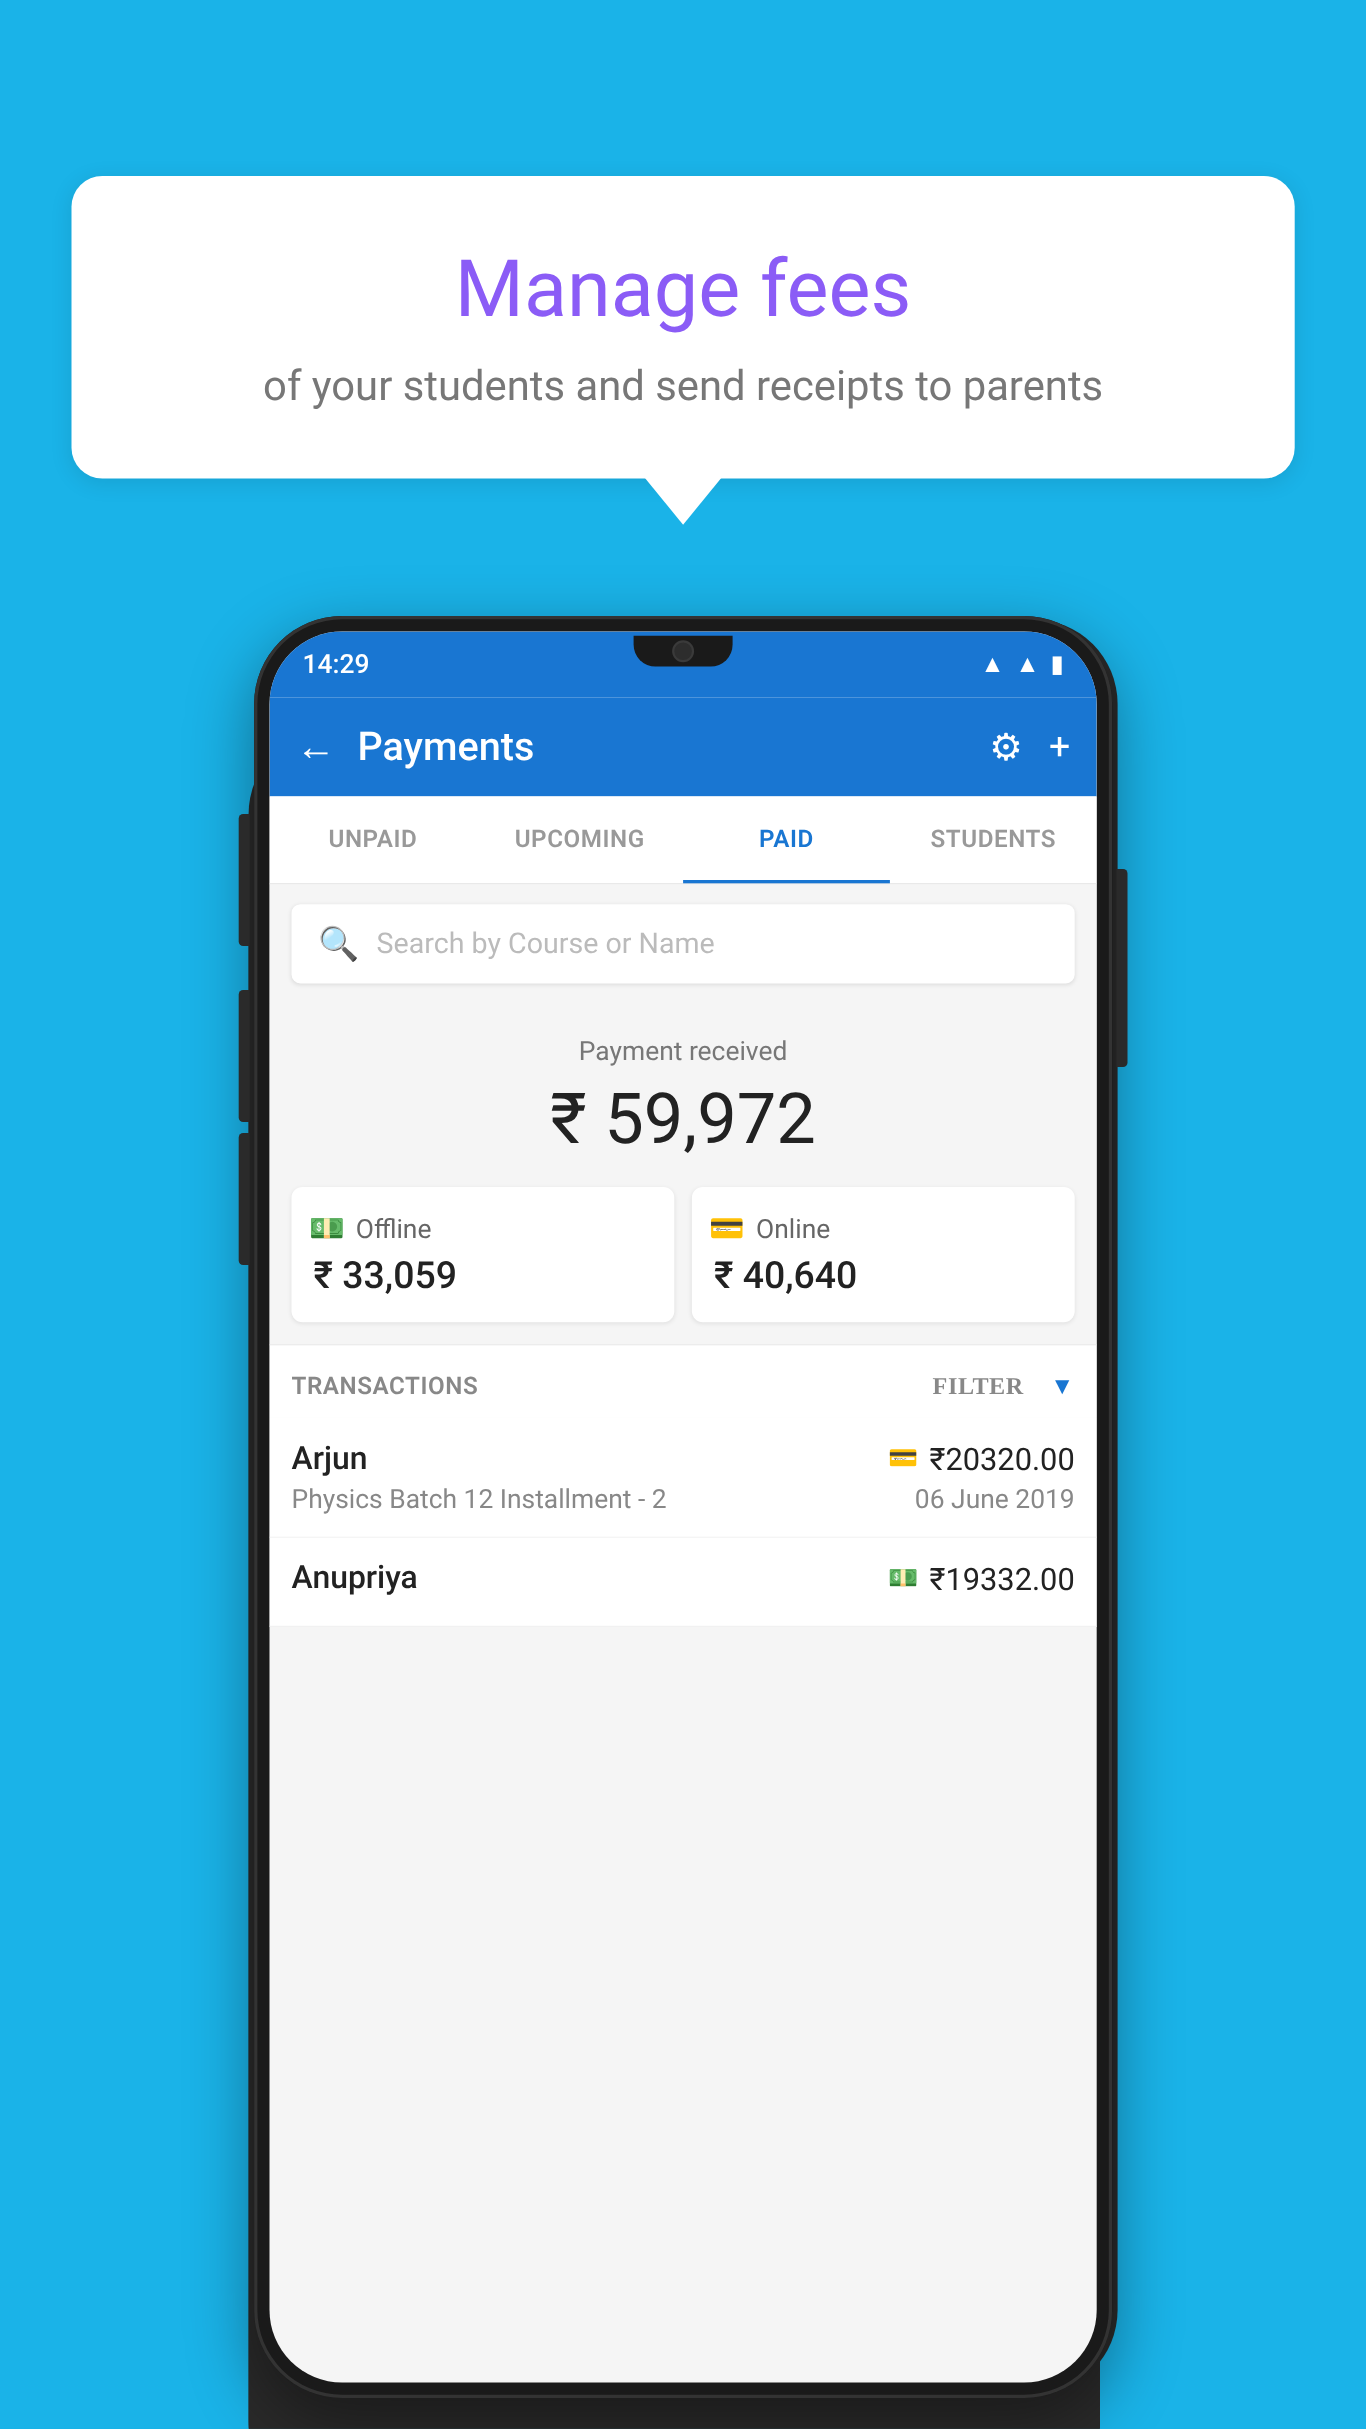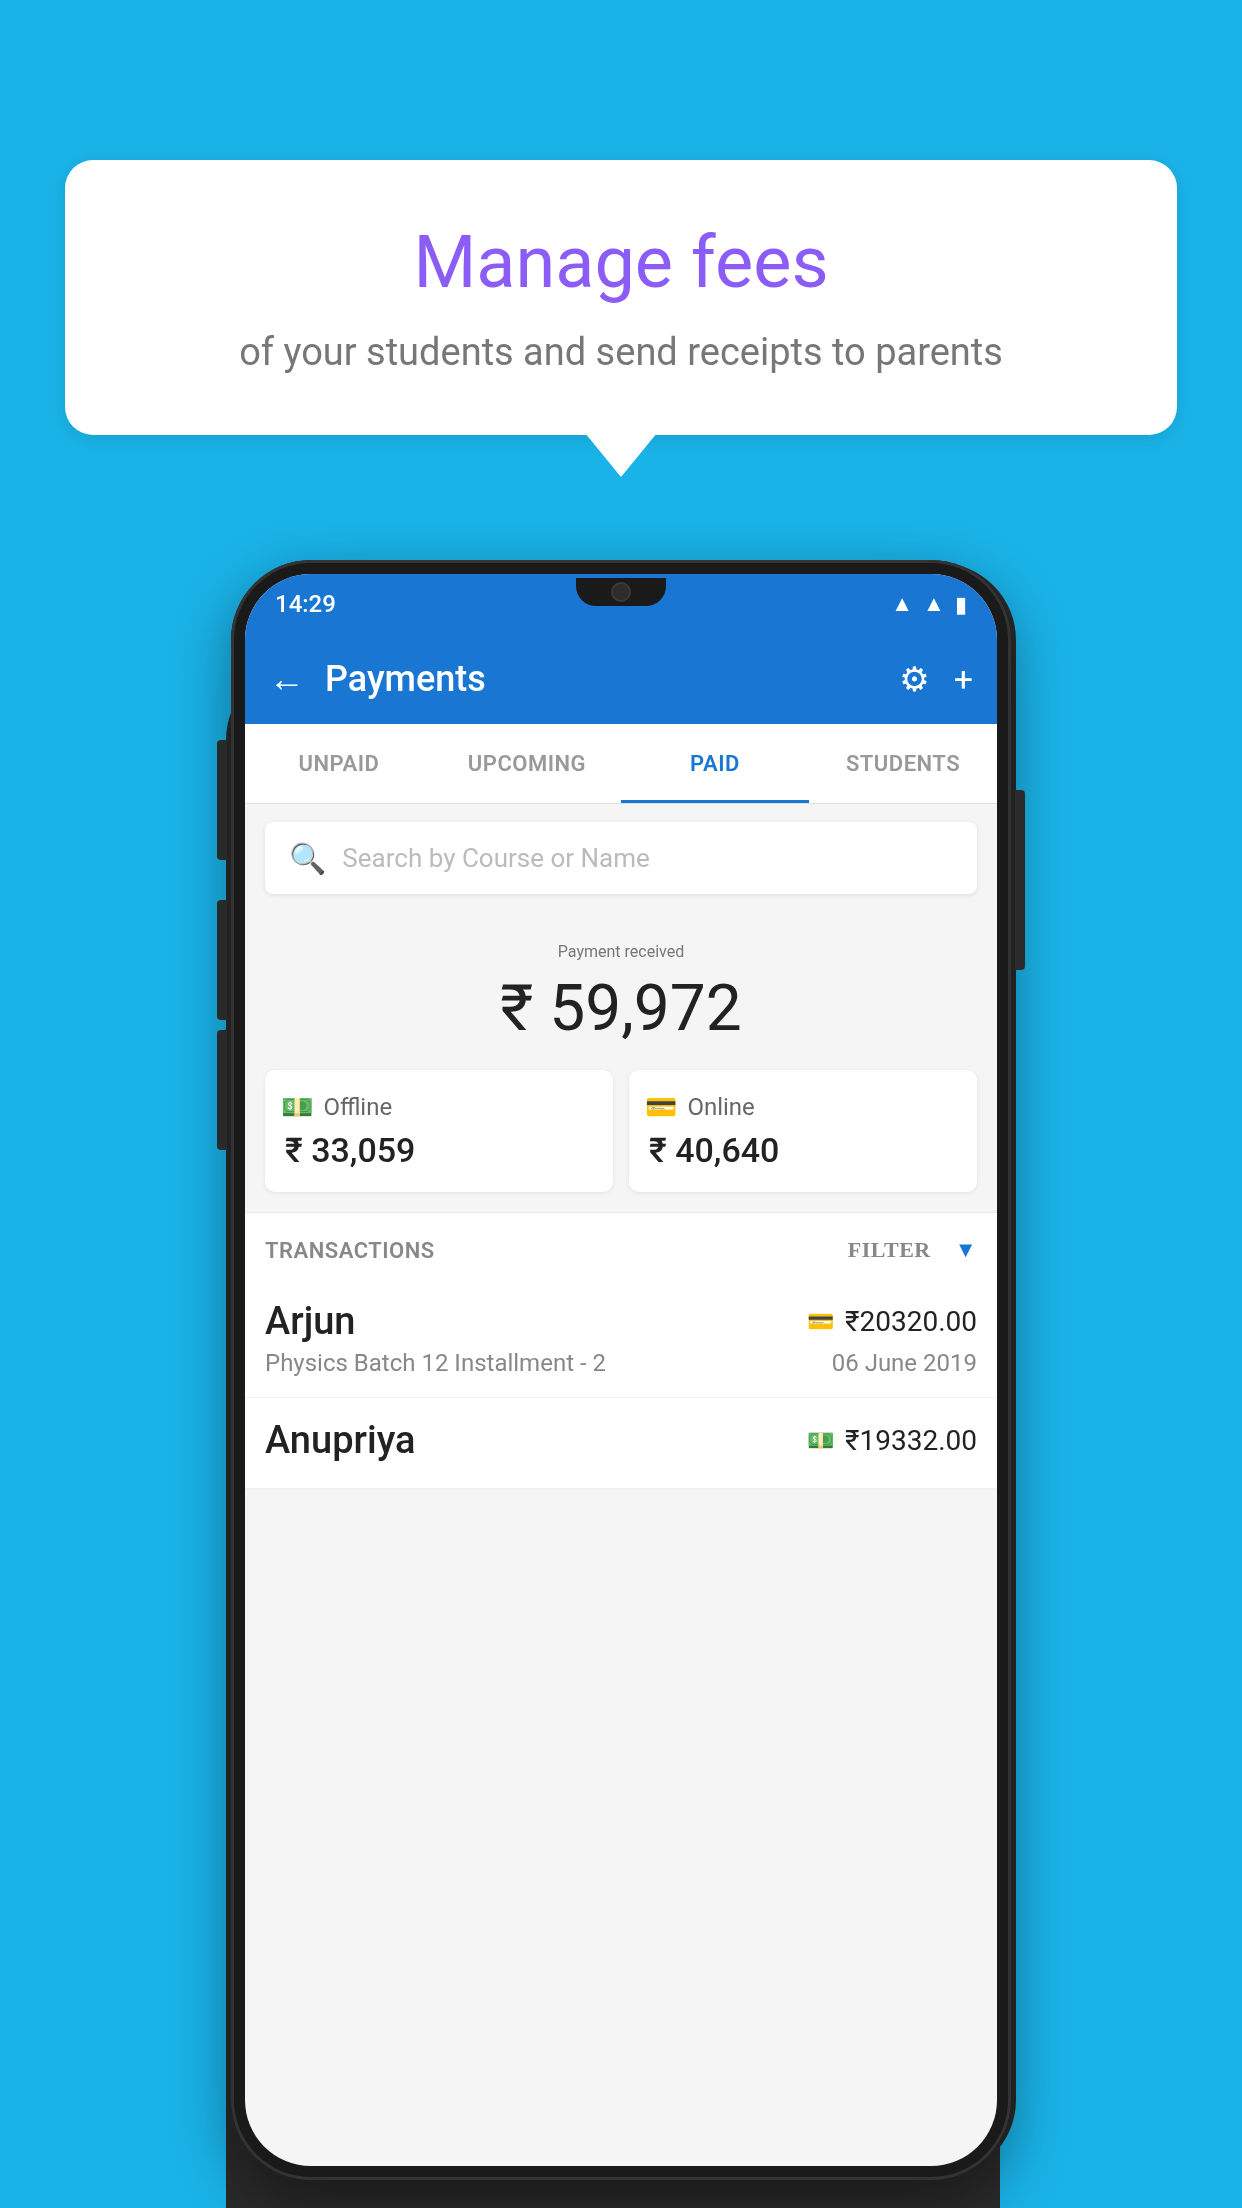--- a/index.html
+++ b/index.html
@@ -265,21 +265,21 @@
     }
 
     
     .payment-summary {
       background: #f5f5f5;
       padding: 30px 20px 20px;
       text-align: center;
     }
 
     .payment-label {
-      font-size: 16px;
+      font-size: 24px;
       color: #777;
       margin-bottom: 10px;
     }
 
     .payment-amount {
       font-size: 64px;
       font-weight: 400;
       color: #222;
       margin-bottom: 24px;
     }
@@ -363,21 +363,21 @@
     }
 
     .transaction-main {
       display: flex;
       align-items: center;
       justify-content: space-between;
       margin-bottom: 6px;
     }
 
     .transaction-name {
-      font-size: 38px;
+      font-size: 29px;
       font-weight: 500;
       color: #222;
     }
 
     .transaction-amount-row {
       display: flex;
       align-items: center;
       gap: 10px;
     }
 

